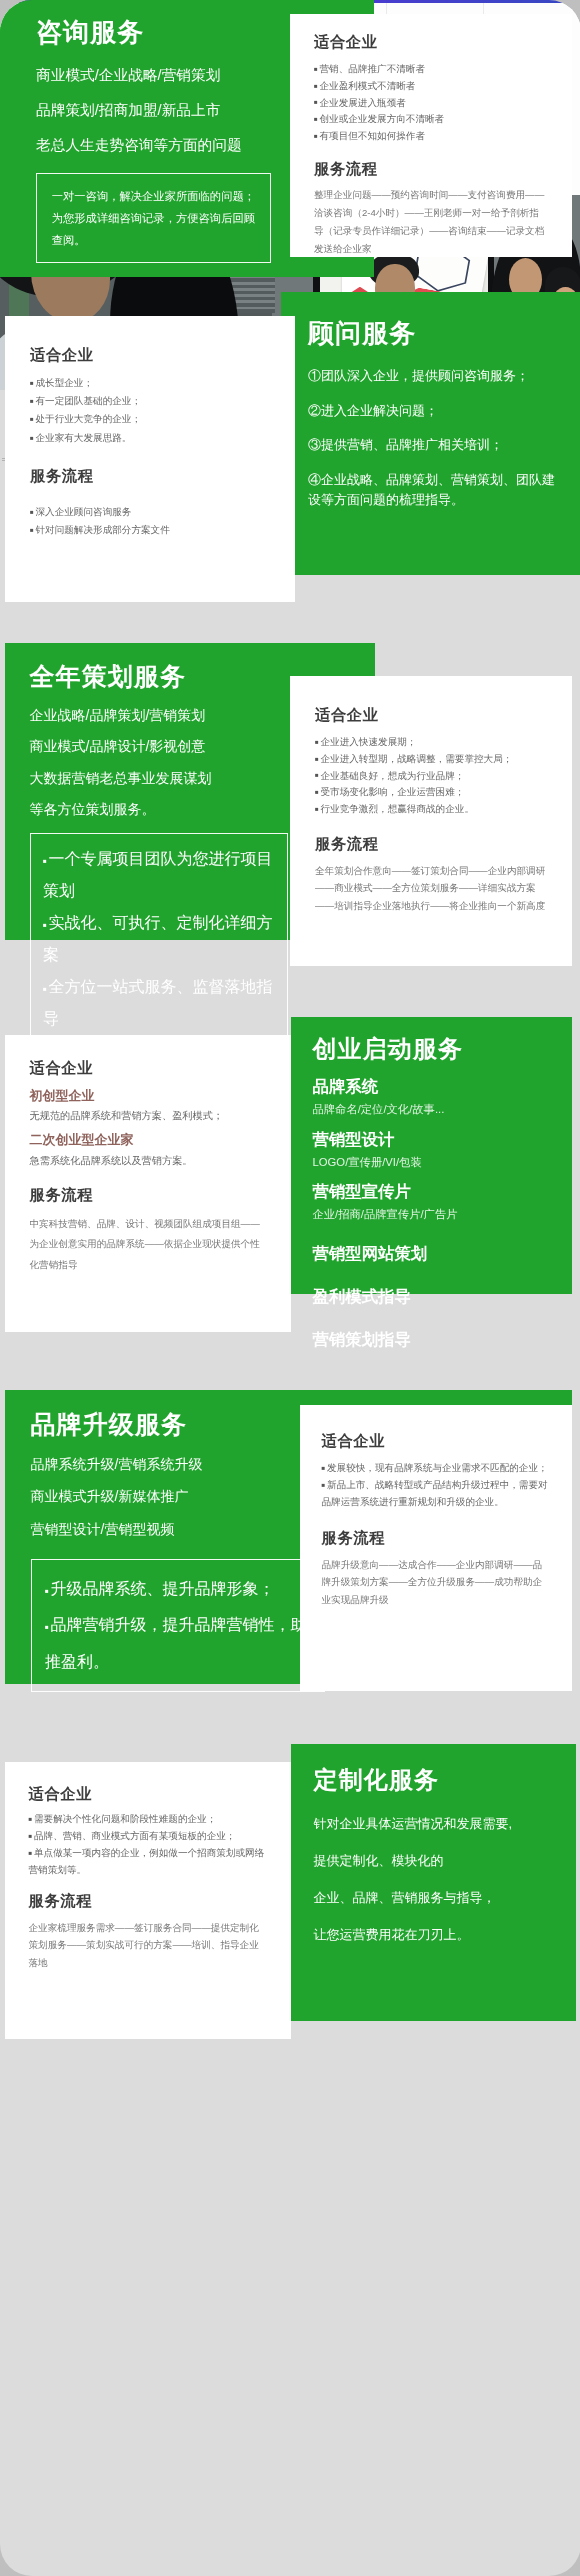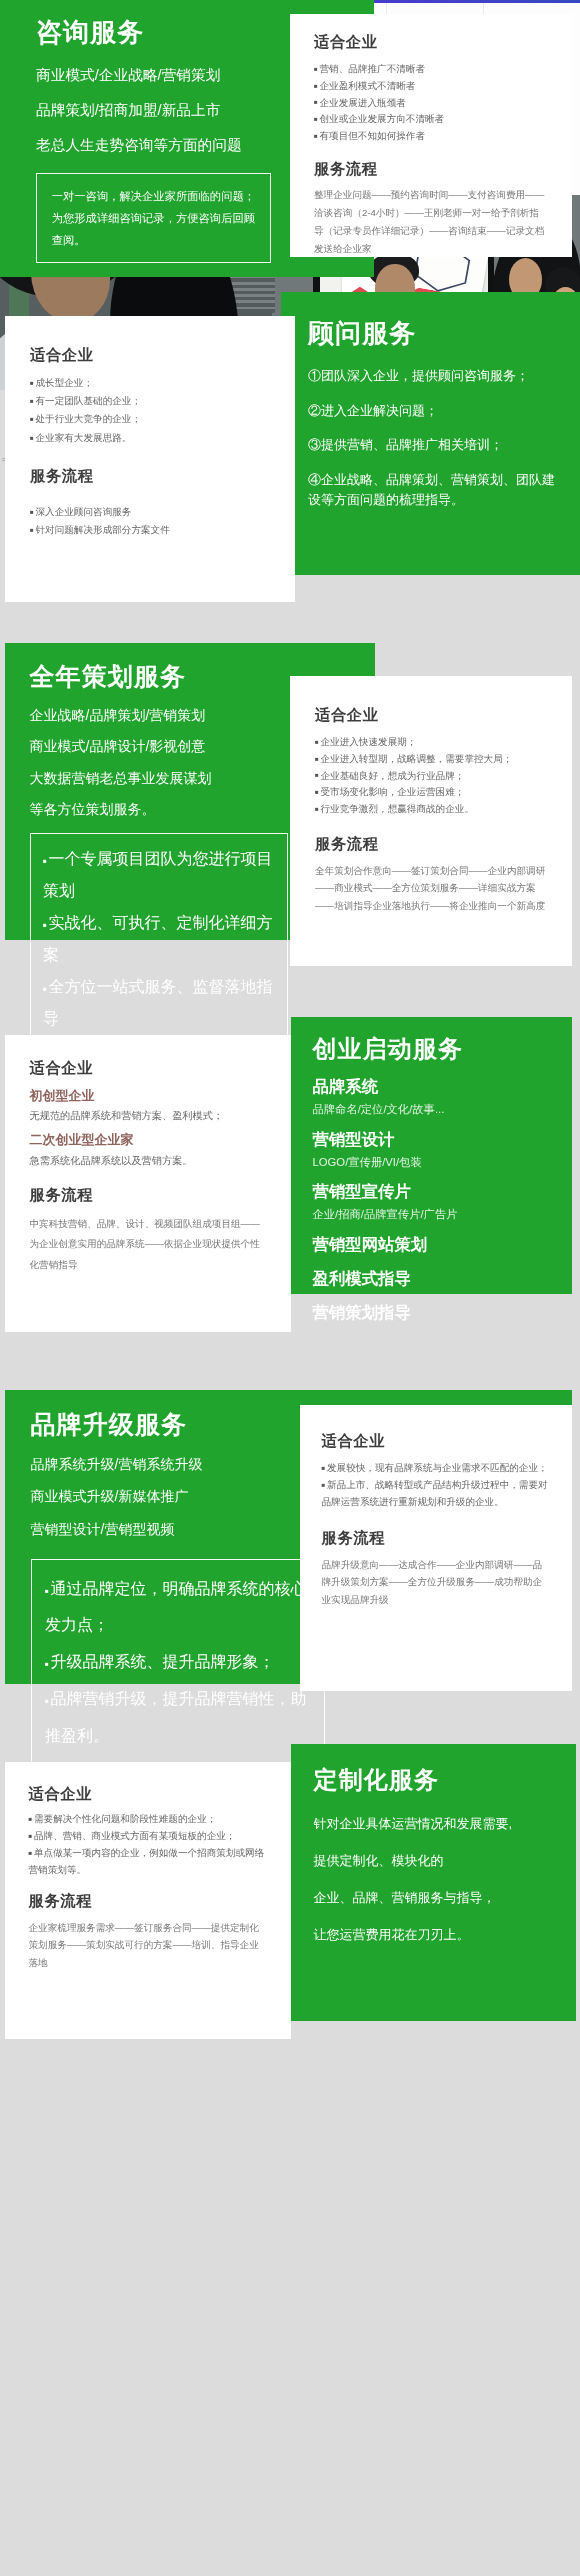--- a/index.html
+++ b/index.html
@@ -1,17 +1,17 @@
 <!DOCTYPE html>
 <html style="font-size:9px"><head>
 <meta charset="utf-8">
 <style>
   * { margin:0; padding:0; box-sizing:border-box; }
   body { background:#bfbfbf; font-family:"Liberation Sans", sans-serif; }
-  .page { position:relative; width:581px; height:2576px; margin:0 auto; background:#dcdcdc; overflow:hidden; }
+  .page { position:relative; width:581px; height:2576px; margin:0 auto; background:#dcdcdc; overflow:hidden;border-radius:32px; }
 
   
   .topbar { position:absolute; left:0; top:0; width:581px; height:2.8px;
     background:linear-gradient(90deg,#2d2bb4 0%,#5c2fc0 35%,#4b3bd0 60%,#3748c2 100%); }
 
   
   .tabs { position:absolute; left:0; top:2.8px; width:581px; height:192px; background:#fdfdfd; display:flex; }
   .tab { position:relative; width:97px; height:192px; border-right:0.6px solid #eaeaea; background:#fdfdfd; cursor:pointer; }
   .tab:last-child { border-right:none; }
   .tab-accent { position:absolute; left:0; top:24px; width:1.7px; height:140px; background:#2aa21c; }
@@ -116,21 +116,21 @@
   .sec3 .whitecard { left:290px; top:33px; width:282px; height:290px; padding:29px 25px; }
   .sec3 .w-ul { margin:8px 0 16px; }
   .sec3 .w-p { margin-top:6.8px; }
 
   
   .sec4 { height:373px; }
   .sec4 .greenblock { left:291px; top:0; width:281px; height:277px; padding:16px 0 0 21.5px; }
   .sec4 .g-title { font-size:24px; }
   .sec4 .g-offer-h { font-size:16.4px; font-weight:bold; margin-top:11.3px; }
   .sec4 .g-offer-d { font-size:11.3px; color:rgba(255,255,255,.88); margin-top:4px; }
-  .sec4 .g-offer-h.tight { margin-top:12px; }
+  .sec4 .g-offer-h.tight { margin-top:21px; }
   .sec4 .whitecard { left:4.5px; top:18px; width:286px; height:297px; padding:22.6px 25px; }
   .sec4 .w-h5 { font-size:13px; font-weight:bold; color:#8f635c; margin-top:8px; }
   .sec4 .w-sub { font-size:10.2px; color:#666; margin-top:4.5px; }
   .sec4 .w-h3.second { margin-top:17px; }
   .sec4 .w-p { margin-top:8px; line-height:2.15; }
 
   
   .sec5 { height:354px; }
   .sec5 .gband { left:4.5px; top:0; width:567px; height:15.3px; }
   .sec5 .gcol { left:4.5px; top:0; width:376px; height:294px; padding:18px 0 0 26px; }
@@ -349,21 +349,20 @@
 
   <div class="section sec5">
     <div class="greenblock gband"></div>
     <div class="greenblock gcol">
       <div class="g-title">品牌升级服务</div>
       <div class="g-line">品牌系统升级/营销系统升级</div>
       <div class="g-line">商业模式升级/新媒体推广</div>
       <div class="g-line">营销型设计/营销型视频</div>
       <div class="g-box">
         <ul class="g-box-ul">
-          <li>通过品牌定位，明确品牌系统的核心发力点；</li>
           <li>升级品牌系统、提升品牌形象；</li>
           <li>品牌营销升级，提升品牌营销性，助推盈利。</li>
         </ul>
       </div>
     </div>
     <div class="whitecard">
       <h3 class="w-h3">适合企业</h3>
       <ul class="w-ul">
         <li>发展较快，现有品牌系统与企业需求不匹配的企业；</li>
         <li>新品上市、战略转型或产品结构升级过程中，需要对品牌运营系统进行重新规划和升级的企业。</li>

